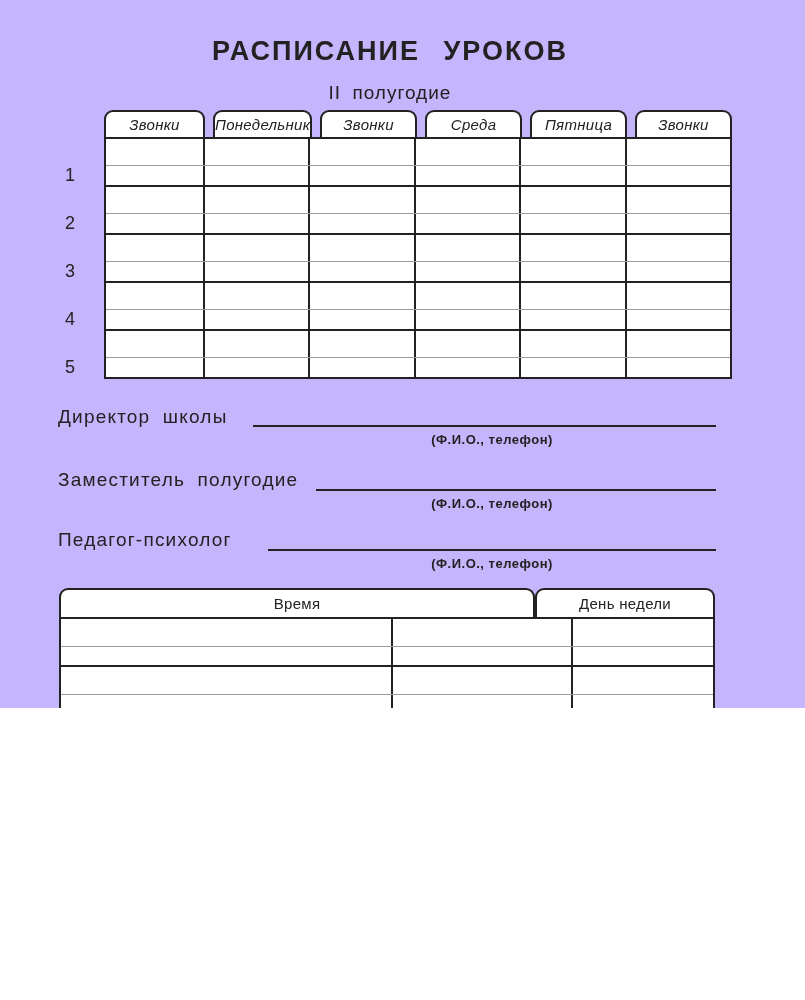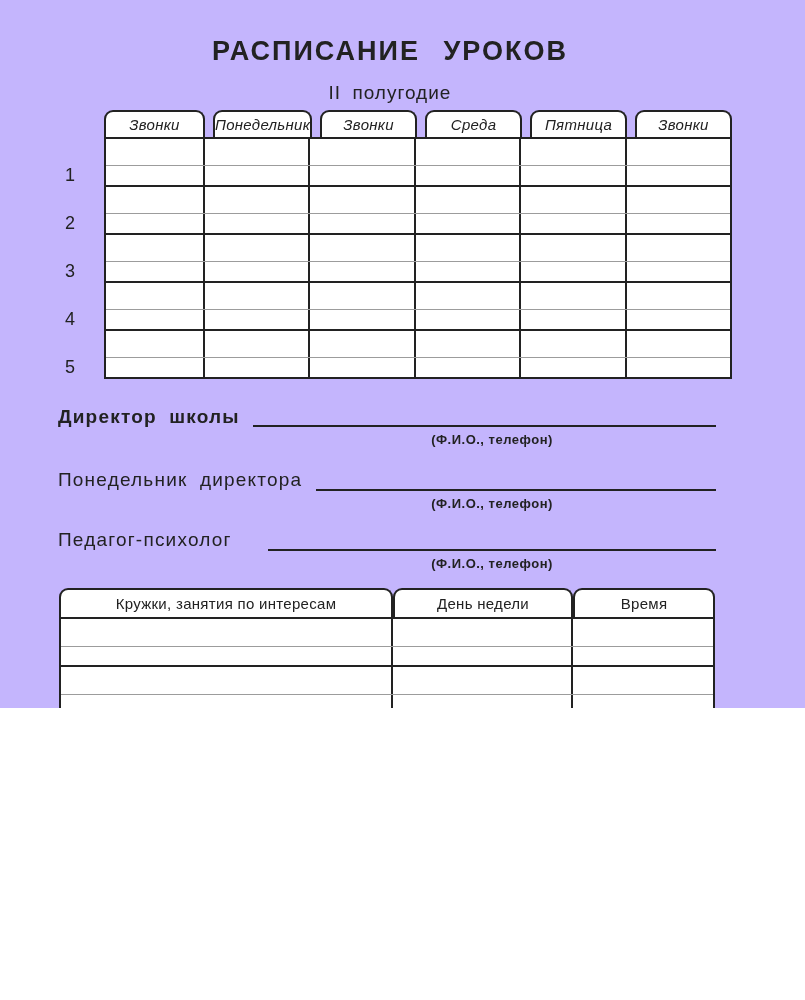--- a/index.html
+++ b/index.html
@@ -55,21 +55,21 @@
   .lesson-num:nth-child(3){top:262px;}
   .lesson-num:nth-child(4){top:310px;}
   .lesson-num:nth-child(5){top:358px;}
   
   .staff-label{position:absolute;left:58px;font-size:19px;letter-spacing:1.2px;word-spacing:6px;white-space:nowrap;}
   .staff-line{position:absolute;height:2px;background:var(--ink);}
   .staff-hint{
     position:absolute;left:332px;width:320px;text-align:center;
     font-size:13px;letter-spacing:0.5px;font-weight:bold;
   }
-  .s0 .staff-label{top:406px;font-weight:bold;}
+  .s0 .staff-label{top:406px;}
   .s0 .staff-line{left:253px;top:425px;width:463px;}
   .s0 .staff-hint{top:432px;}
   .s1 .staff-label{top:469px;}
   .s1 .staff-line{left:316px;top:489px;width:400px;}
   .s1 .staff-hint{top:496px;}
   .s2 .staff-label{top:529px;}
   .s2 .staff-line{left:268px;top:549px;width:448px;}
   .s2 .staff-hint{top:556px;}
   
   .clubs{position:absolute;left:59px;top:588px;width:656px;}
@@ -215,35 +215,34 @@
         </div>
       </div>
   </div>
 
   <div class="s0">
     <span class="staff-label">Директор школы</span>
     <span class="staff-line"></span>
     <span class="staff-hint">(Ф.И.О., телефон)</span>
   </div>
   <div class="s1">
-    <span class="staff-label">Понедельник директора</span>
+    <span class="staff-label">Заместитель полугодие</span>
     <span class="staff-line"></span>
     <span class="staff-hint">(Ф.И.О., телефон)</span>
   </div>
   <div class="s2">
     <span class="staff-label">Педагог-психолог</span>
     <span class="staff-line"></span>
     <span class="staff-hint">(Ф.И.О., телефон)</span>
   </div>
 
   <div class="clubs">
     <div class="tt-head">
-      <div class="tab k0">Кружки, занятия по интересам</div>
+      <div class="tab k2">Время</div>
       <div class="tab k1">День недели</div>
-      <div class="tab k2">Время</div>
     </div>
     <div class="tt-body" id="clubs-body">
         <div class="block">
           <div class="trow tall">
             <div class="tcell k0"></div>
             <div class="tcell k1"></div>
             <div class="tcell k2"></div>
           </div>
           <div class="trow short">
             <div class="tcell k0"></div>

